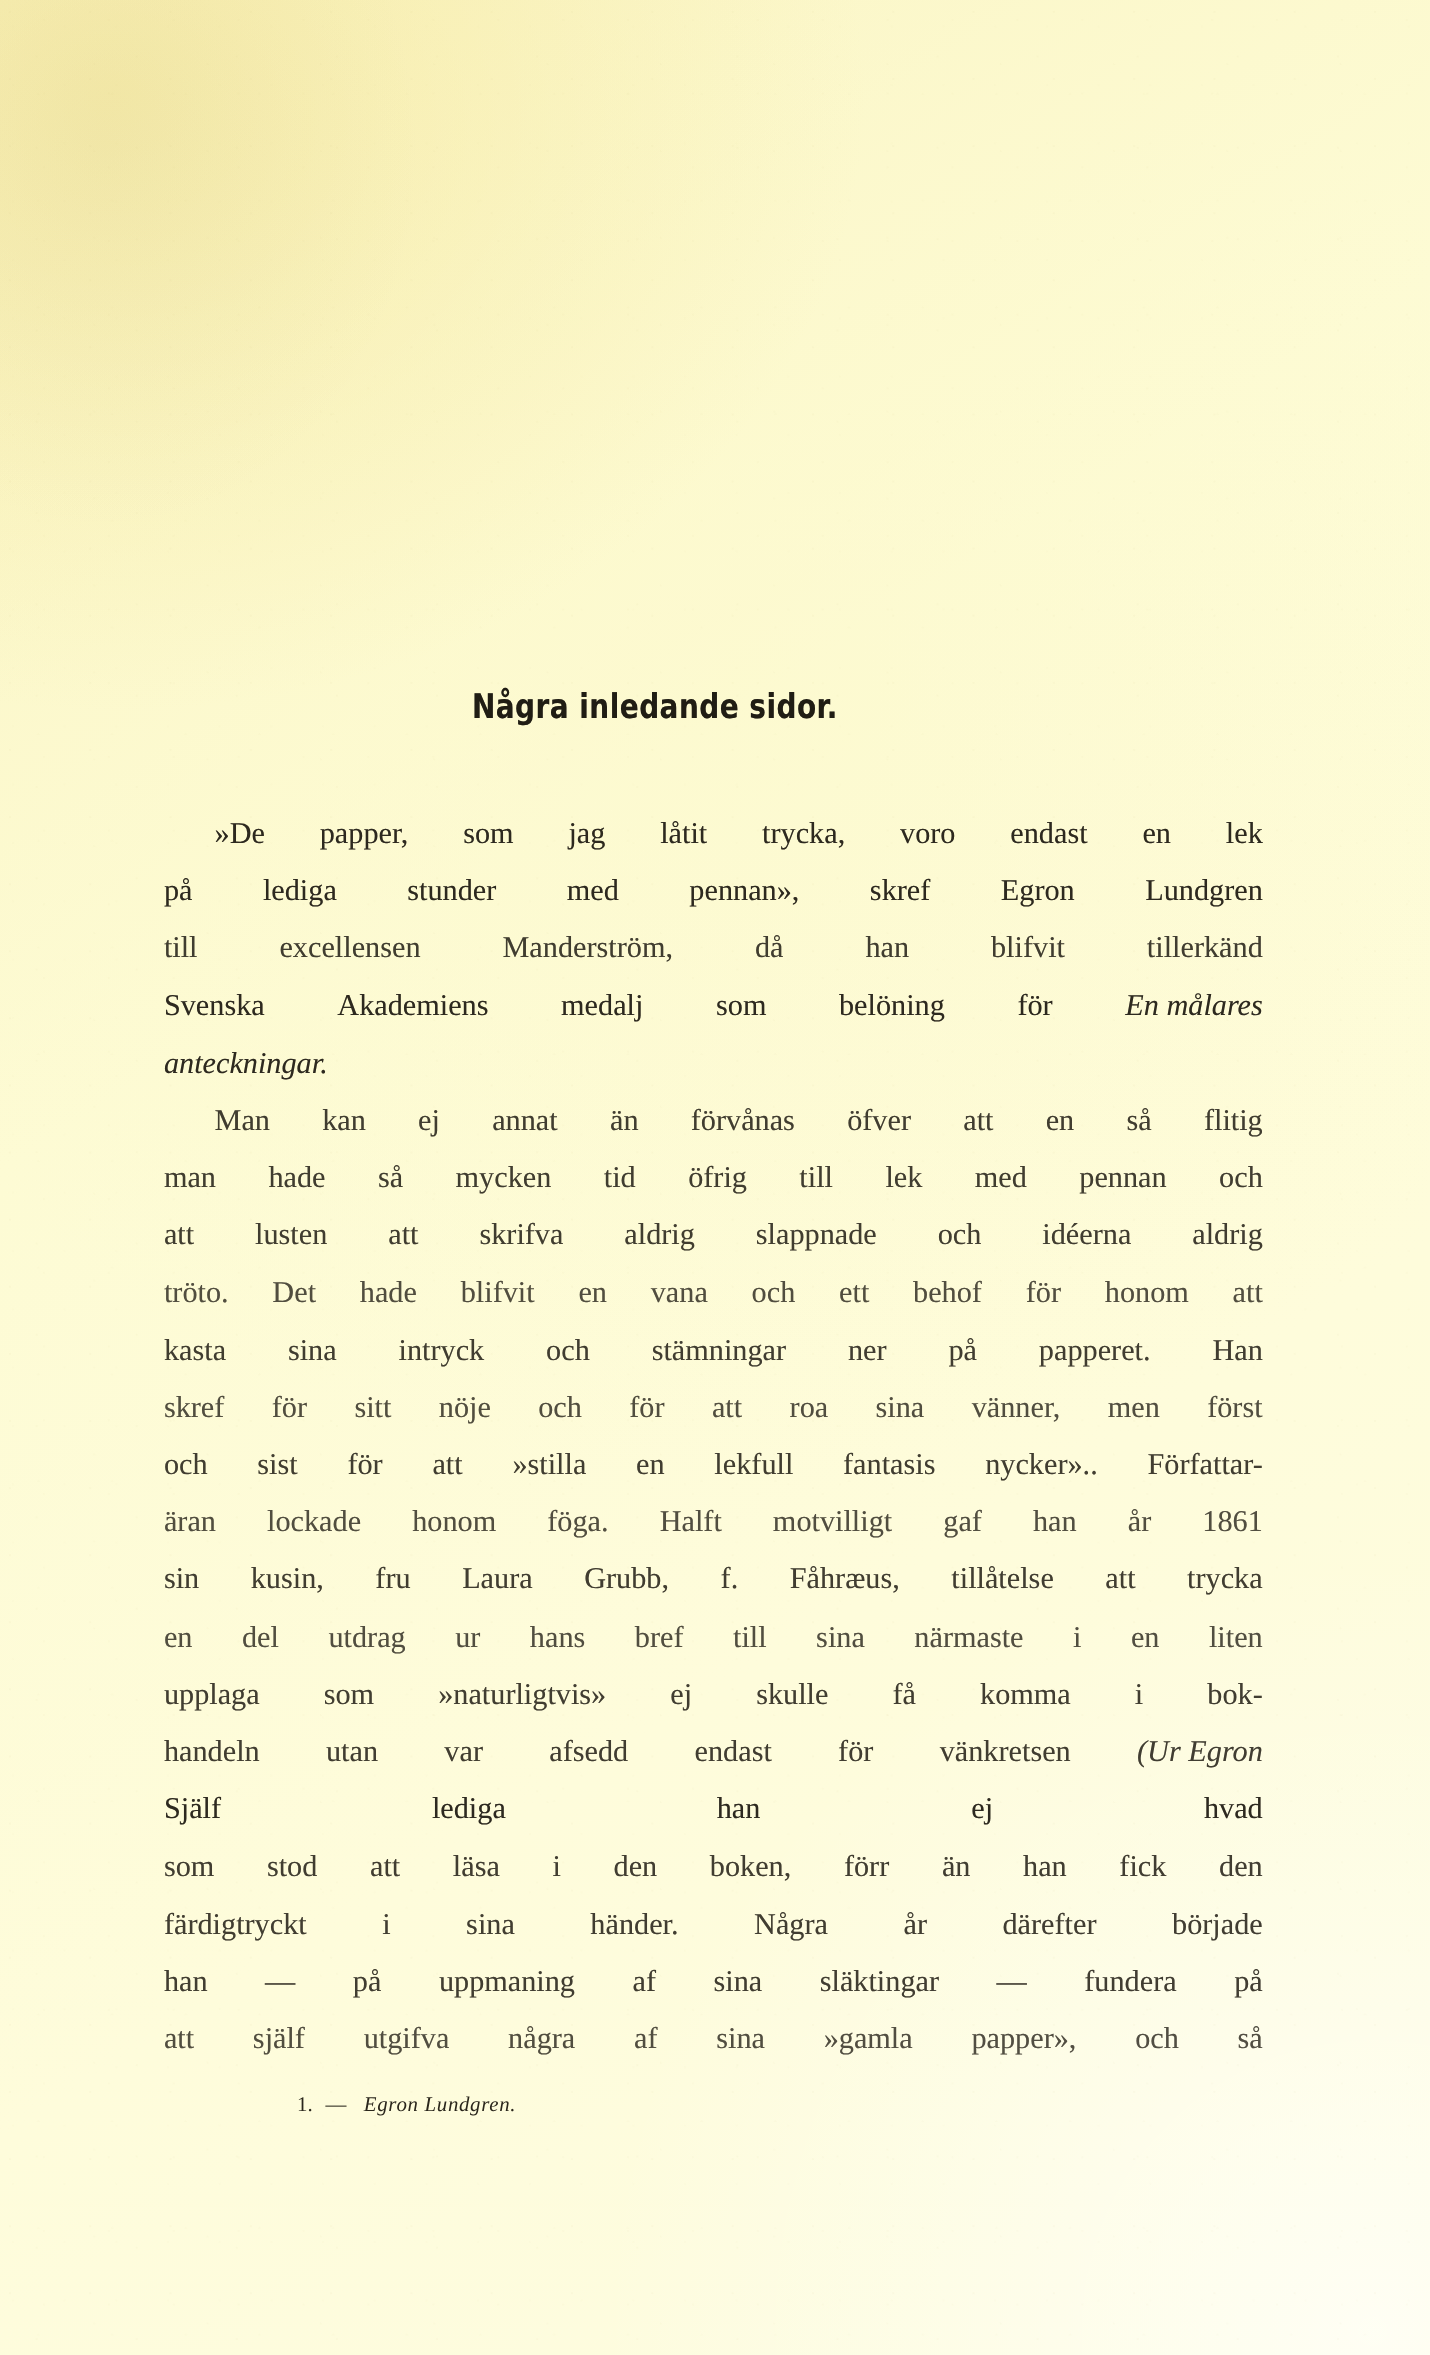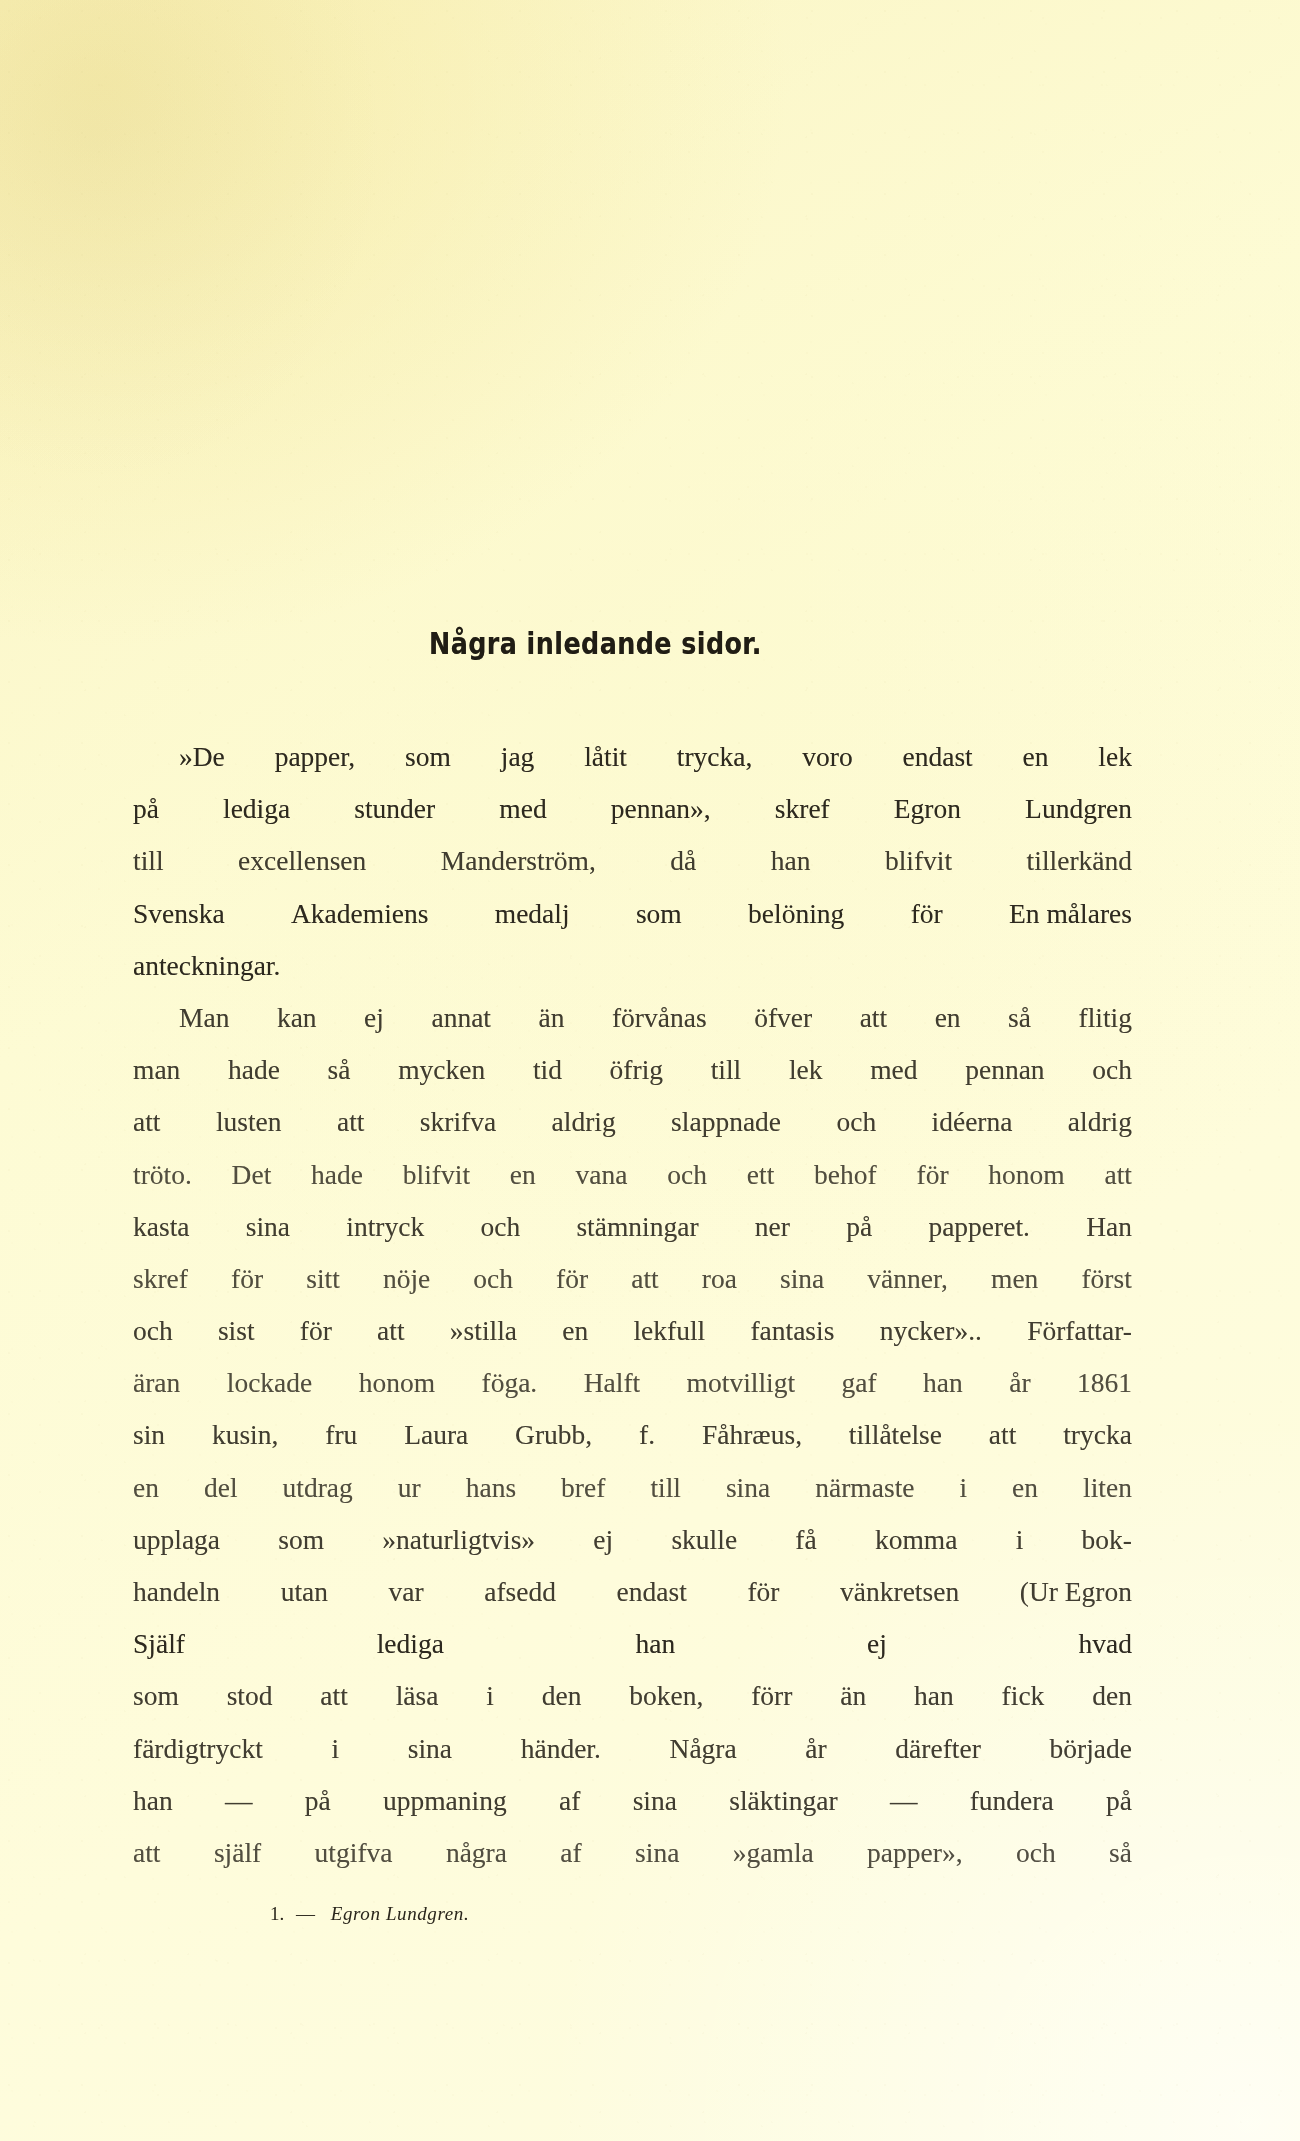--- a/index.html
+++ b/index.html
@@ -73,21 +73,21 @@
     color: #201d14;
     transform: scaleX(.82) ;
     transform-origin: left top;
     white-space: nowrap;
     text-shadow: 0 0 .6px rgba(32,29,20,.55);
   }
 
   
   #body {
     position: absolute;
-    left: 0;
+    left: 16px;
     top: 731px;
     width: 999px;
     color: #27231a;
     font-size: 27.5px;
   }
   .ln {
     position: relative;
     height: 52.2px;
     line-height: 52.2px;
     white-space: nowrap;
@@ -99,21 +99,21 @@
     display: flex;
     width: 999px;
     justify-content: space-between;
     align-items: baseline;
   }
   .j.ind { padding-left: 46px; width: 953px; }
   
   .r { display: block; }
   .r .w { margin-right: 21px; }
   .w { display: inline-block; }
-  .it { }
+  .it { font-style: italic; }
 
   
   .f1 { opacity: .97; }
   .f2 { opacity: .88; }
   .f3 { opacity: .80; }
 
   
   #signature {
     position: absolute;
     left: 137px;

